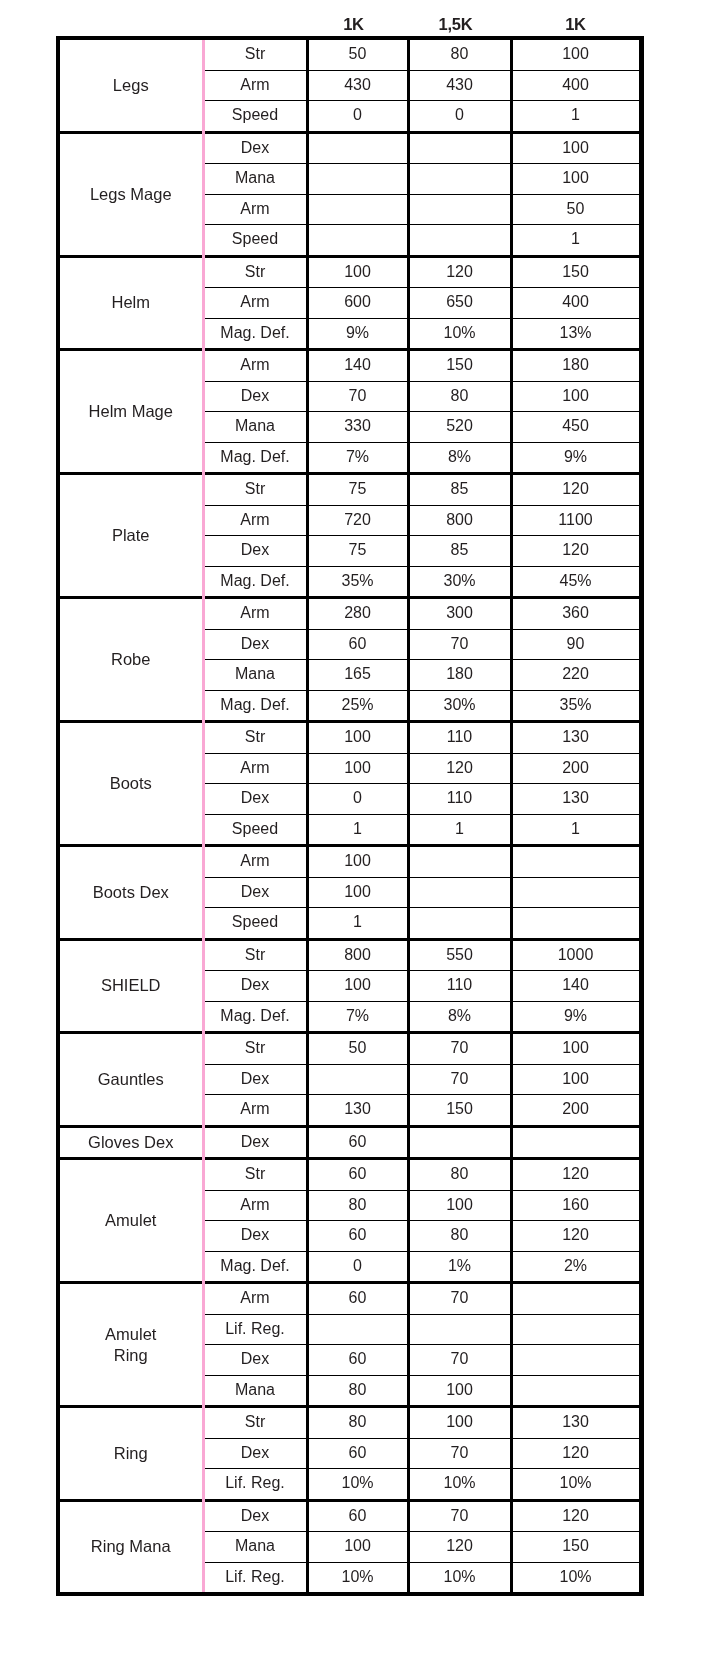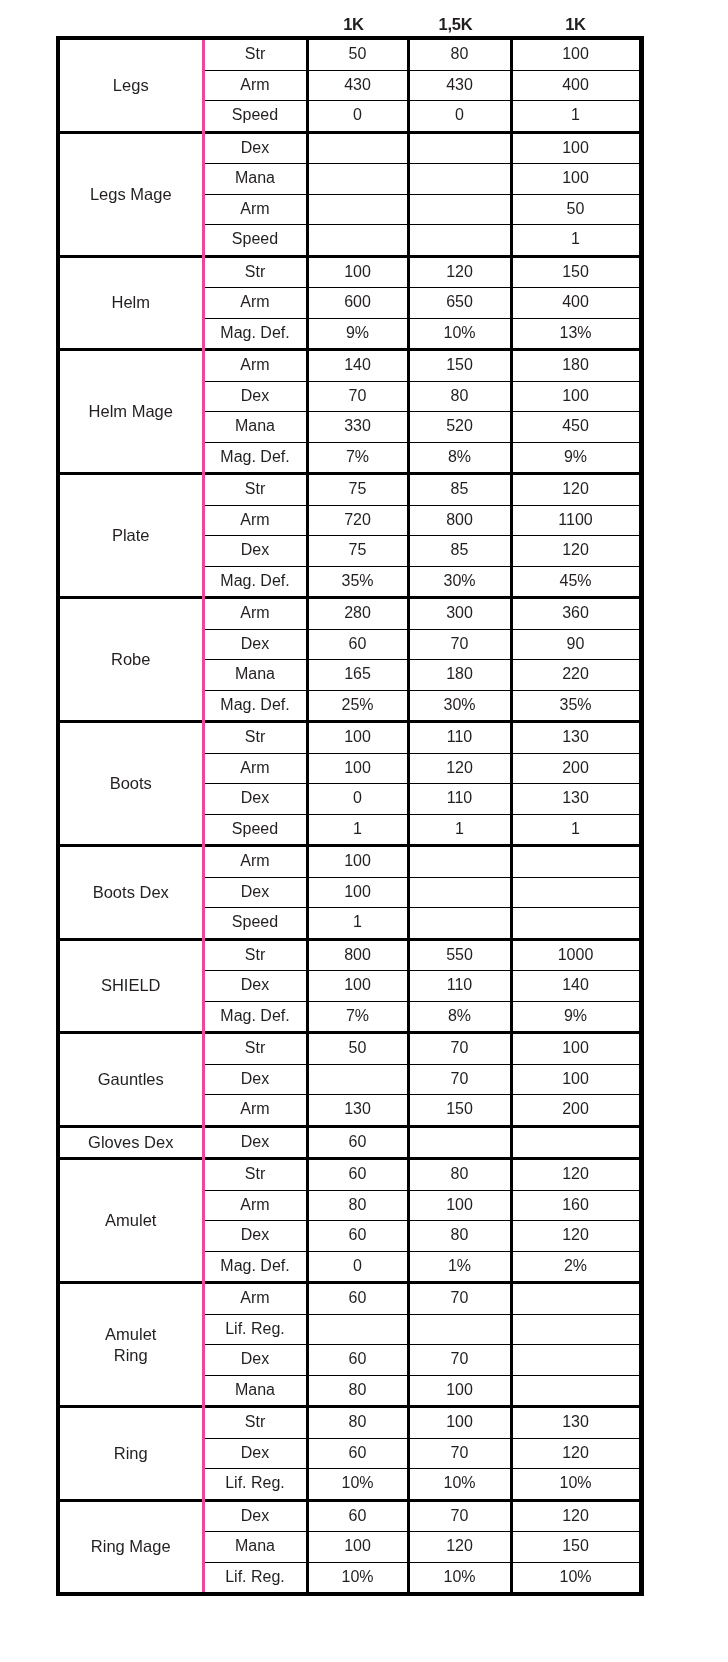--- a/index.html
+++ b/index.html
@@ -84,21 +84,21 @@
     border-top: 1.6px solid #000000;
     border-bottom: 1.6px solid #000000;
     background: #ffffff;
     white-space: nowrap;
   }
 
   
   table.stat-table td.group-cell {
     font-size: 16.5px;
     border-left: none;
-    border-right: 3px solid #ec4899;
+    border-right: 3px solid #f9a8d4;
     border-top: none;
     border-bottom: none;
     line-height: 1.25;
   }
 
   
   table.stat-table tr.section-start > td {
     border-top: 3.5px solid #000000;
   }
   table.stat-table tr.first-section > td {
@@ -441,21 +441,21 @@
             <td class="val hl">70</td>
             <td class="val blank">120</td>
           </tr>
           <tr>
             <td class="stat-cell">Lif. Reg.</td>
             <td class="val blank">10%</td>
             <td class="val hl">10%</td>
             <td class="val blank">10%</td>
           </tr>
           <tr class="section-start">
-            <td class="group-cell" rowspan="3">Ring Mage</td>
+            <td class="group-cell" rowspan="3">Ring Mana</td>
             <td class="stat-cell">Dex</td>
             <td class="val blank">60</td>
             <td class="val hl">70</td>
             <td class="val blank">120</td>
           </tr>
           <tr>
             <td class="stat-cell">Mana</td>
             <td class="val blank">100</td>
             <td class="val hl">120</td>
             <td class="val blank">150</td>

